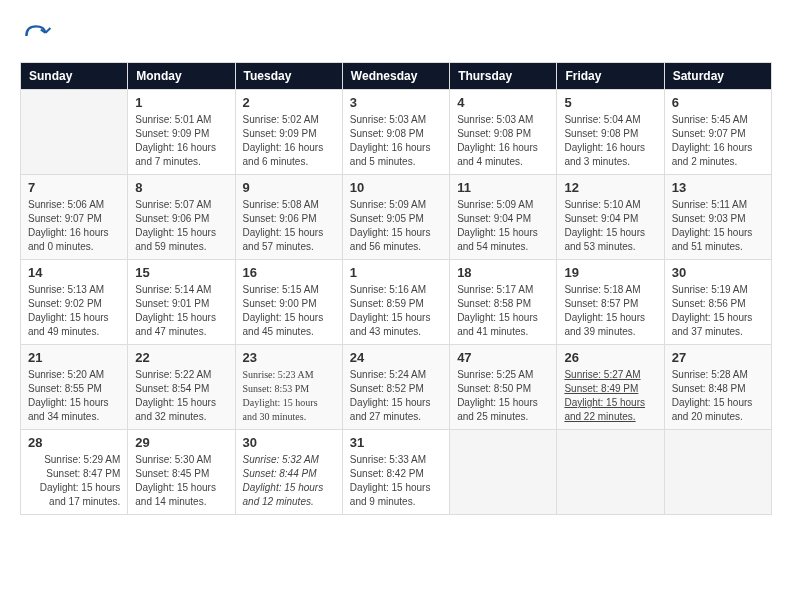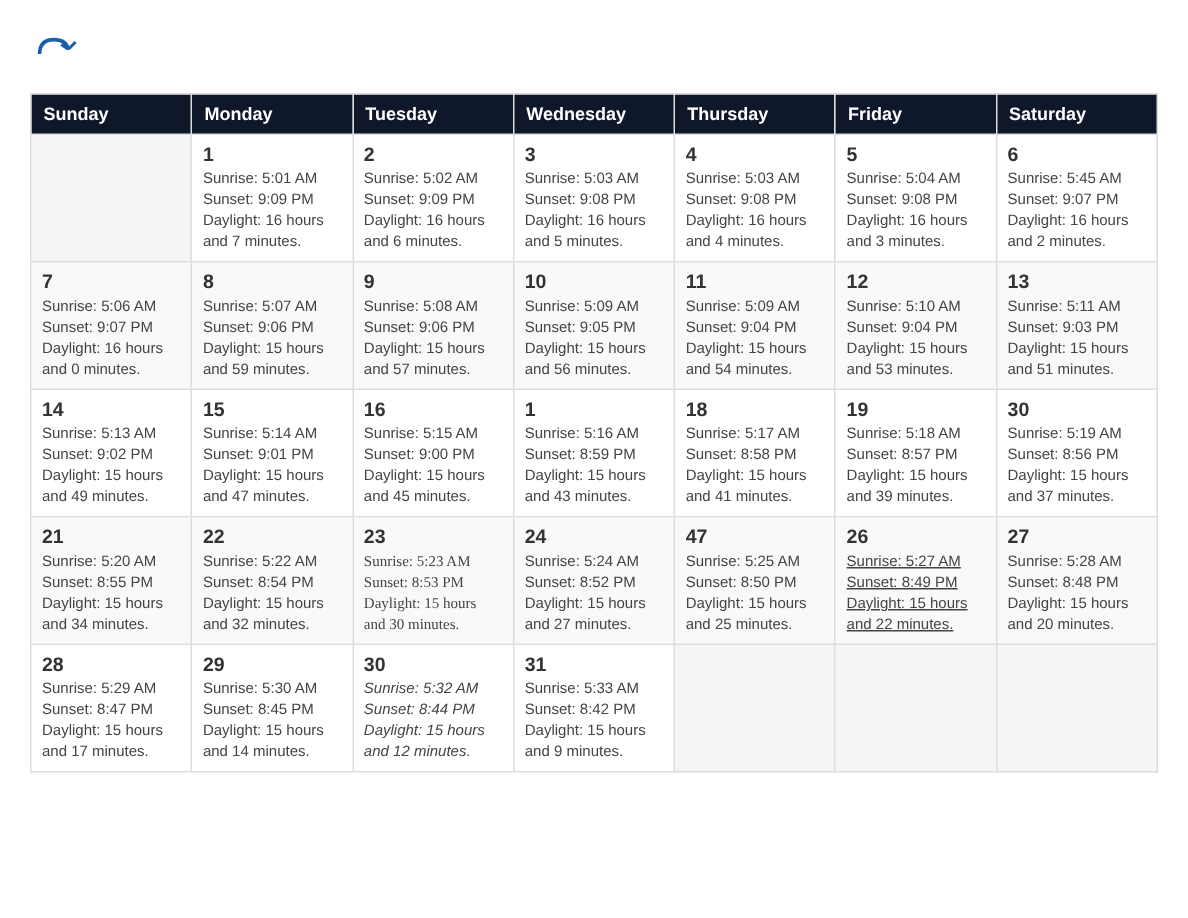--- a/index.html
+++ b/index.html
@@ -315,21 +315,21 @@
           <span class="day-number">27</span>
           <div class="day-info" style="white-space: pre-line;">Sunrise: 5:28 AM
 Sunset: 8:48 PM
 Daylight: 15 hours
 and 20 minutes.</div>
         </td>
       </tr>
       <tr>
         <td>
           <span class="day-number">28</span>
-          <div class="day-info" style="white-space: pre-line;">Sunrise: 5:29 AM
+          <div class="day-info" style="white-space: pre-line; text-align: right;">Sunrise: 5:29 AM
 Sunset: 8:47 PM
 Daylight: 15 hours
 and 17 minutes.</div>
         </td>
         <td>
           <span class="day-number">29</span>
           <div class="day-info" style="white-space: pre-line;">Sunrise: 5:30 AM
 Sunset: 8:45 PM
 Daylight: 15 hours
 and 14 minutes.</div>

